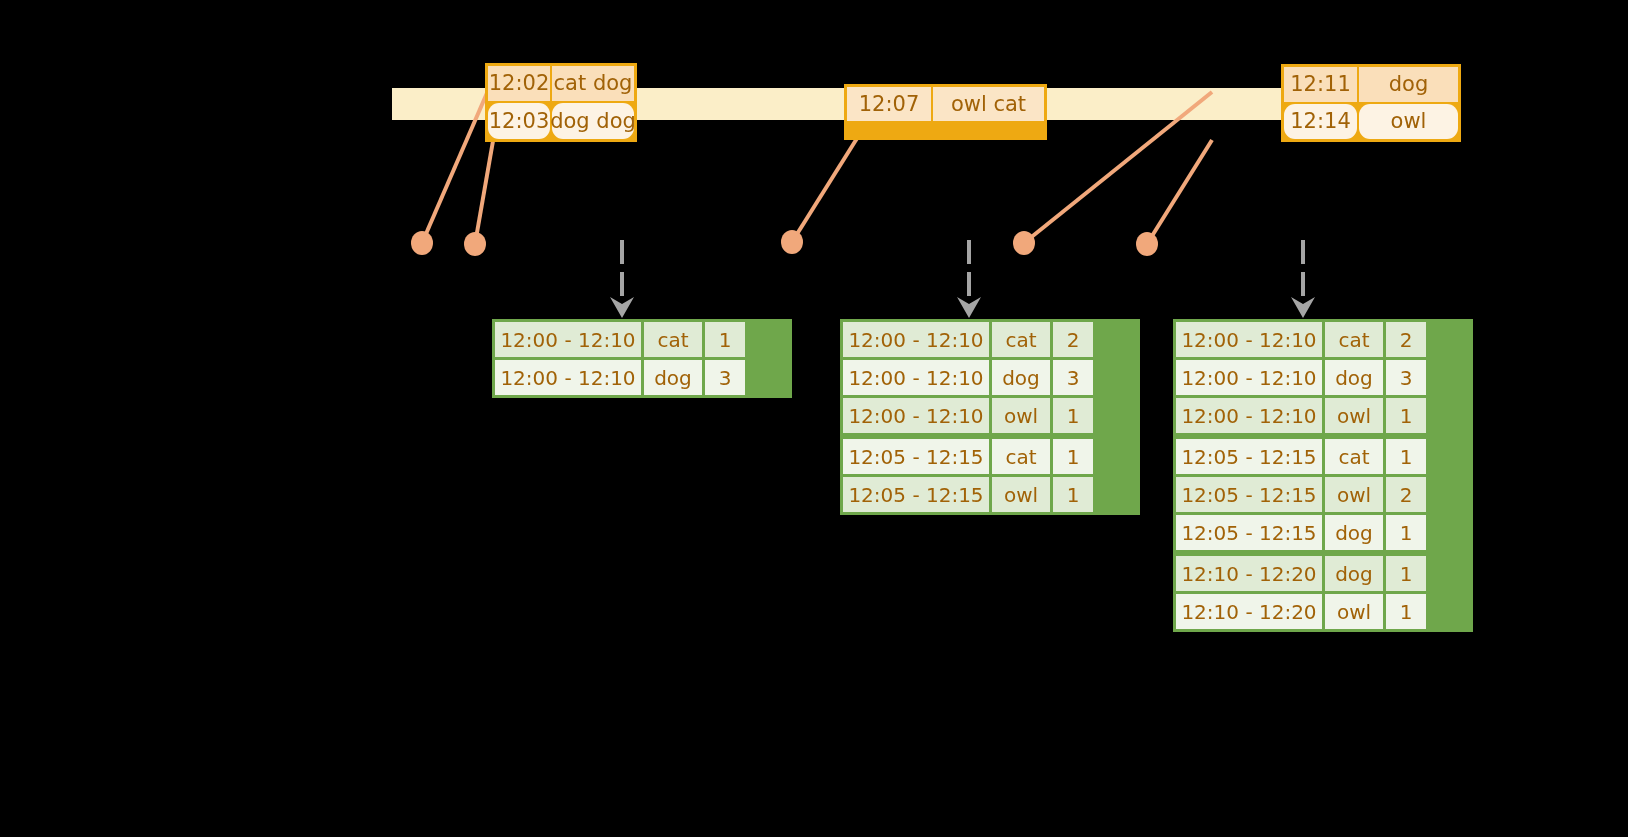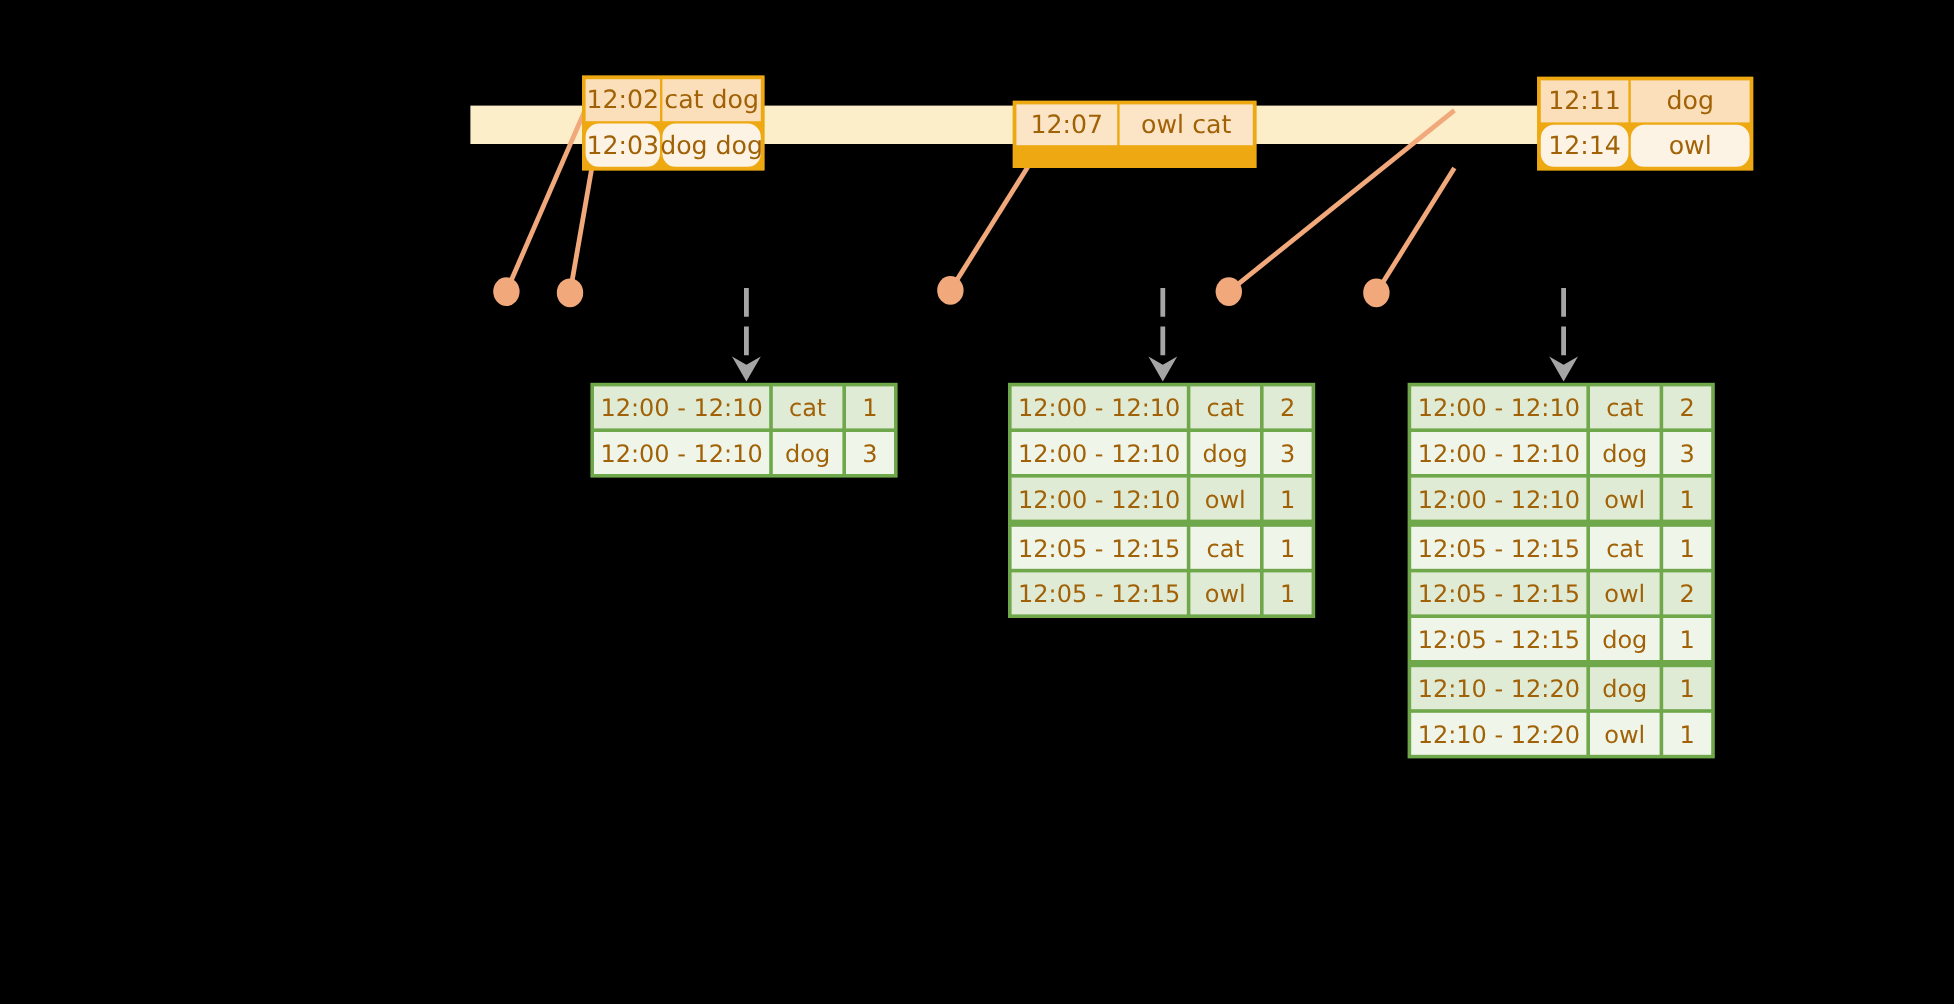--- a/index.html
+++ b/index.html
@@ -16,21 +16,21 @@
   .ecell{
     display:flex;align-items:center;justify-content:center;
     font-size:21px;line-height:1;white-space:nowrap;
   }
   .fill-dark{background:#fadfba;}
   .fill-light{background:#fdf3e4;border-radius:11px;}
   .fill-mid{background:#fbe5c6;}
   
   .gtable{
     position:absolute;background:#6fa74b;padding:3px;box-sizing:border-box;
-    display:flex;flex-direction:column;gap:3px;width:256px;
+    display:flex;flex-direction:column;gap:3px;width:300px;
   }
   .trow{
     display:grid;grid-template-columns:146px 58px 40px;gap:3px;height:35px;flex:0 0 35px;
   }
   .trow.group-start{margin-top:3px;}
   .tcell{
     display:flex;align-items:center;justify-content:center;
     font-size:20px;line-height:1;white-space:nowrap;
   }
   .row-dark .tcell{background:#e0ebd5;}

